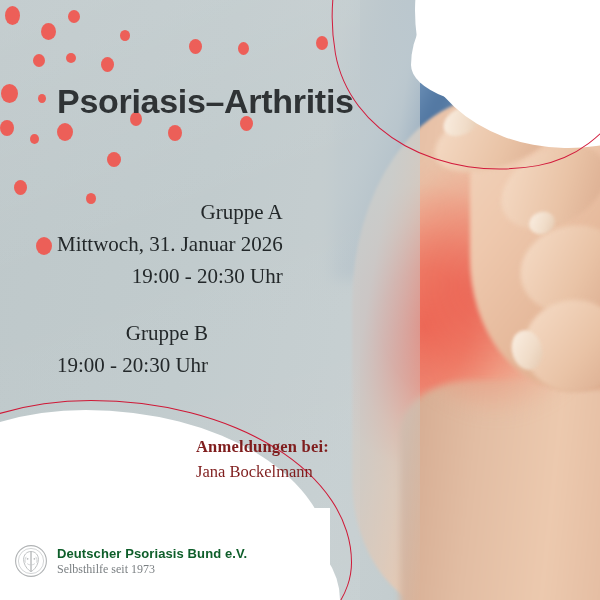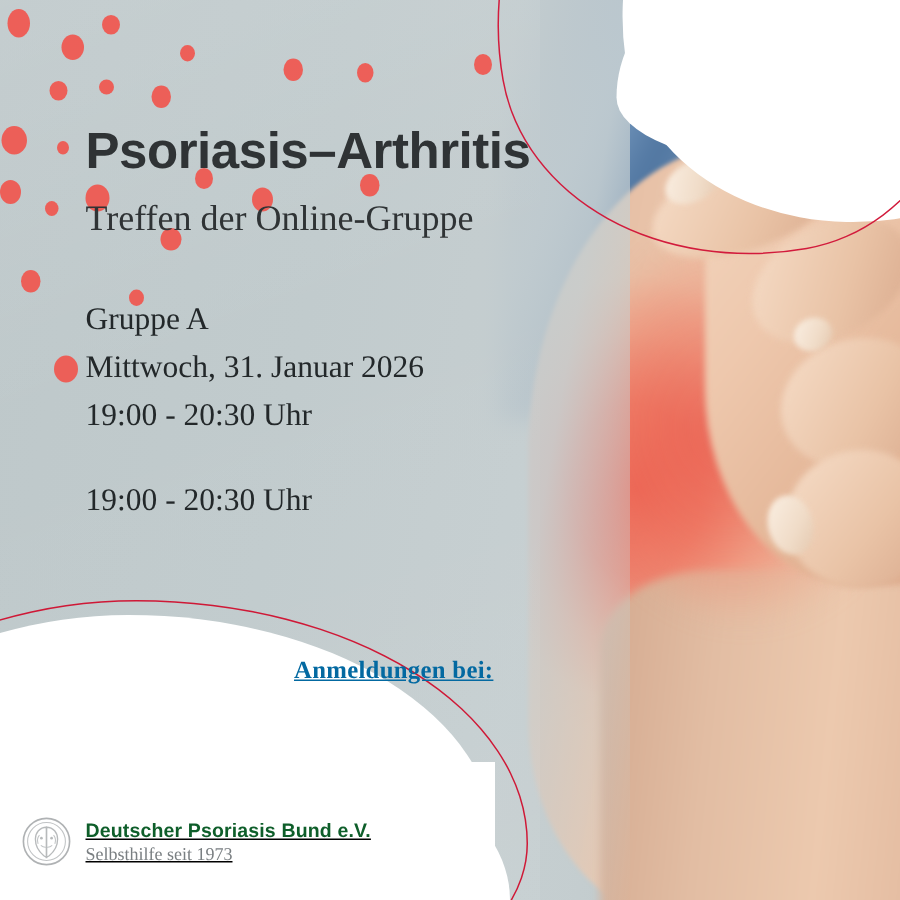--- a/index.html
+++ b/index.html
@@ -226,47 +226,46 @@
   .group {
     position: absolute;
     left: 57px;
     font-size: 21px;
     line-height: 32px;
     color: #23282a;
     white-space: nowrap;
   }
   .group.a { top: 196px; }
   .group.b { top: 317px; }
-  .group .ln { display: block; }
+  .group .ln { display: block; text-align: right; }
 
   .contact {
     position: absolute;
     left: 196px; top: 434px;
     font-size: 16.5px;
     line-height: 25px;
-    color: #0369a1;
-    white-space: nowrap;
-    text-decoration: underline;
+    color: #7f1d1d;
+    white-space: nowrap;
   }
   .contact .hd {
     font-weight: bold;
     font-family: "Liberation Serif", "DejaVu Serif", serif;
     letter-spacing: 0.2px;
   }
 
   
   .logo {
     position: absolute;
     left: 14px; bottom: 22px;
     display: flex;
     align-items: center;
     gap: 9px;
   }
   .logo-mark { width: 34px; height: 34px; display: block; opacity: 0.55; }
-  .logo-text { display: flex; flex-direction: column; line-height: 1.05; text-decoration: underline; }
+  .logo-text { display: flex; flex-direction: column; line-height: 1.05; }
   .logo-name {
     font-family: "Liberation Sans", "DejaVu Sans", sans-serif;
     font-weight: bold;
     font-size: 13px;
     letter-spacing: 0.1px;
     color: #0e5e2a;
     white-space: nowrap;
   }
   .logo-tag {
     font-size: 12px;
@@ -328,34 +327,35 @@
   <div class="curve-tr"></div>
 
   <div class="footer-white"></div>
   <div class="blob-bl"></div>
   <div class="blob-bl-2"></div>
   <div class="curve-bl"></div>
 
   <div class="content">
 
     <div class="title">Psoriasis–Arthritis</div>
-    <div class="subtitle">Treffen der Online-Gruppe</div>
 
     <div class="group a">
       <span class="ln">Gruppe A</span>
       <span class="ln">Mittwoch, 31. Januar 2026</span>
       <span class="ln">19:00 - 20:30 Uhr</span>
     </div>
 
     <div class="group b">
+      <span class="ln">Gruppe B</span>
       <span class="ln">19:00 - 20:30 Uhr</span>
     </div>
 
     <div class="contact">
       <div class="hd">Anmeldungen bei:</div>
+      <div>Jana Bockelmann</div>
     </div>
 
     <div class="logo">
       <span class="logo-mark">
         <svg viewBox="0 0 34 34" width="34" height="34" aria-hidden="true">
           <circle cx="17" cy="17" r="15.4" fill="none" stroke="#6f7477" stroke-width="1.1"></circle>
           <circle cx="17" cy="17" r="12.6" fill="none" stroke="#8d9295" stroke-width="0.7"></circle>
           <path d="M17 7.5 C12.4 7.5 9.6 11.2 9.6 15.4 C9.6 19.6 12.1 24 15.2 26.5 L17 27.6 L17 7.5 Z" fill="none" stroke="#7d8285" stroke-width="0.9"></path>
           <path d="M17 7.5 C21.6 7.5 24.4 11.2 24.4 15.4 C24.4 19.6 21.9 24 18.8 26.5 L17 27.6 L17 7.5 Z" fill="none" stroke="#7d8285" stroke-width="0.9"></path>
           <path d="M12.3 12.8 C11 14.4 10.7 16.6 11.4 18.6" fill="none" stroke="#8d9295" stroke-width="0.7"></path>

